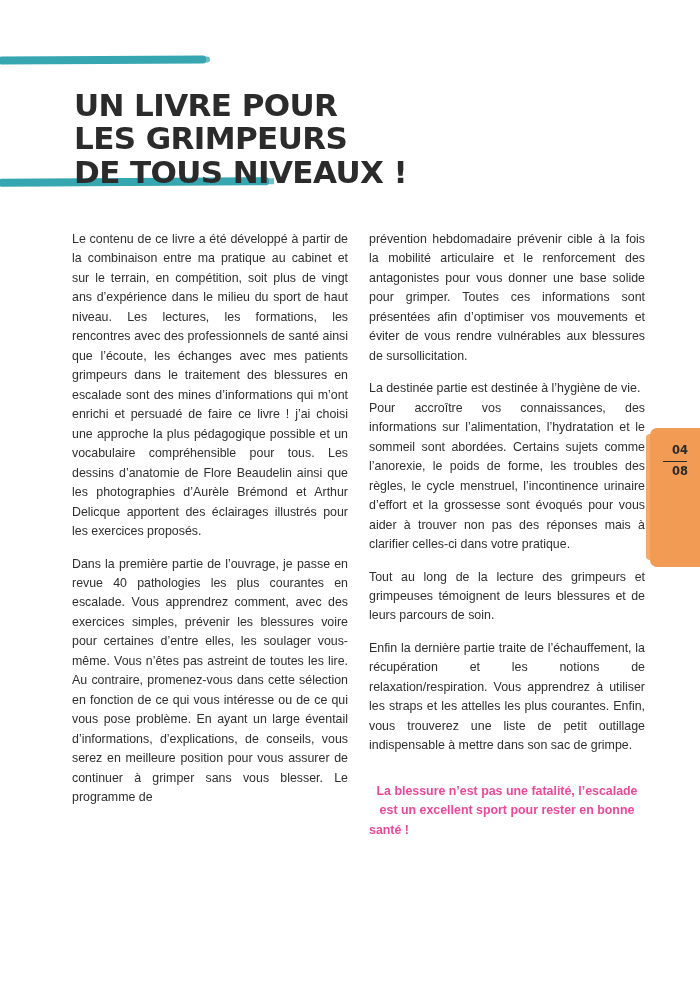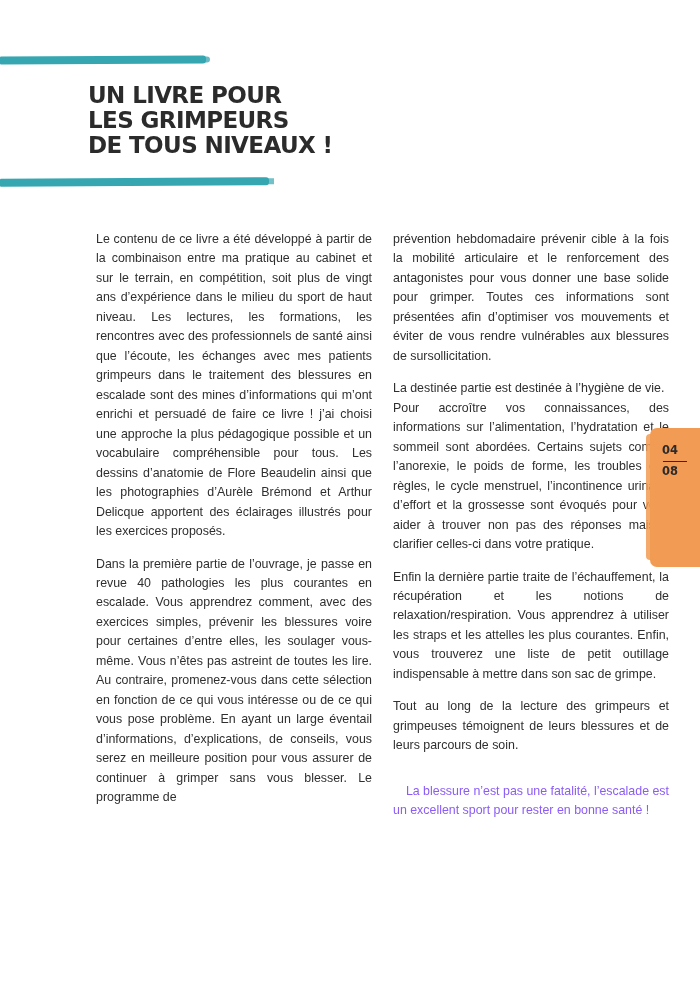--- a/index.html
+++ b/index.html
@@ -60,59 +60,57 @@
   }
 
   
   .heading {
     position: absolute;
     left: 74px;
     top: 68px;
     width: 420px;
     font-family: "DejaVu Sans", sans-serif;
     font-weight: bold;
-    font-size: 23px;
+    font-size: 31px;
     line-height: 1.08;
     letter-spacing: -0.6px;
     color: #2b2b2b;
     text-transform: uppercase;
-    margin-left: 14px;
   }
   .heading .hline { display: block; white-space: nowrap; }
 
   
   .columns {
     position: absolute;
     left: 72px;
     top: 230px;
     width: 574px;
     display: flex;
     gap: 21px;
-    margin-left: 24px;
   }
   .col {
     width: 276px;
     font-size: 12.4px;
     line-height: 1.57;
     text-align: justify;
     color: #2f2f2f;
     -webkit-hyphens: none;
     hyphens: none;
   }
   .col p {
     margin: 0;
     text-align: justify;
   }
   .col p.tight { margin-top: 0; }
   .col p.gap   { margin-top: 1.05em; }
   .col p.biggap { margin-top: 2.1em; }
   .col p.bold {
-    font-weight: normal;
-    color: #8b5cf6;
-    text-align: right;
+    font-weight: bold;
+    color: #ec4899;
+    text-align: center;
   }
   .col p:last-child { text-align-last: left; }
 
   
   .page-tab {
     position: absolute;
     right: 0;
     top: 428px;
     width: 50px;
     height: 139px;
@@ -128,21 +126,21 @@
     height: 126px;
     background: #f29b54;
     opacity: .85;
     border-radius: 4px;
   }
   .page-tab-inner {
     position: absolute;
     left: 12px;
     top: 15px;
     width: 26px;
-    text-align: left;
+    text-align: right;
     font-family: "DejaVu Sans", sans-serif;
     font-weight: bold;
     font-size: 11.5px;
     line-height: 1.35;
     color: #2b2b2b;
   }
   .page-tab-rule {
     width: 24px;
     height: 1.6px;
     background: #2b2b2b;
@@ -163,22 +161,22 @@
 
 <div class="columns">
   <div class="col" id="col-left">
       <p class="tight">Le contenu de ce livre a été développé à partir de la combinaison entre ma pratique au cabinet et sur le terrain, en compétition, soit plus de vingt ans d’expérience dans le milieu du sport de haut niveau. Les lectures, les formations, les rencontres avec des professionnels de santé ainsi que l’écoute, les échanges avec mes patients grimpeurs dans le traitement des blessures en escalade sont des mines d’informations qui m’ont enrichi et persuadé de faire ce livre ! j’ai choisi une approche la plus pédagogique possible et un vocabulaire compréhensible pour tous. Les dessins d’anatomie de Flore Beaudelin ainsi que les photographies d’Aurèle Brémond et Arthur Delicque apportent des éclairages illustrés pour les exercices proposés.</p>
       <p class="gap">Dans la première partie de l’ouvrage, je passe en revue 40 pathologies les plus courantes en escalade. Vous apprendrez comment, avec des exercices simples, prévenir les blessures voire pour certaines d’entre elles, les soulager vous-même. Vous n’êtes pas astreint de toutes les lire. Au contraire, promenez-vous dans cette sélection en fonction de ce qui vous intéresse ou de ce qui vous pose problème. En ayant un large éventail d’informations, d’explications, de conseils, vous serez en meilleure position pour vous assurer de continuer à grimper sans vous blesser. Le programme de</p>
     </div>
   <div class="col" id="col-right">
       <p class="tight">prévention hebdomadaire prévenir cible à la fois la mobilité articulaire et le renforcement des antagonistes pour vous donner une base solide pour grimper. Toutes ces informations sont présentées afin d’optimiser vos mouvements et éviter de vous rendre vulnérables aux blessures de sursollicitation.</p>
       <p class="gap">La destinée partie est destinée à l’hygiène de vie.</p>
       <p class="tight">Pour accroître vos connaissances, des informations sur l’alimentation, l’hydratation et le sommeil sont abordées. Certains sujets comme l’anorexie, le poids de forme, les troubles des règles, le cycle menstruel, l’incontinence urinaire d’effort et la grossesse sont évoqués pour vous aider à trouver non pas des réponses mais à clarifier celles-ci dans votre pratique.</p>
+      <p class="gap">Tout au long de la lecture des grimpeurs et grimpeuses témoignent de leurs blessures et de leurs parcours de soin.</p>
       <p class="gap">Enfin la dernière partie traite de l’échauffement, la récupération et les notions de relaxation/respiration. Vous apprendrez à utiliser les straps et les attelles les plus courantes. Enfin, vous trouverez une liste de petit outillage indispensable à mettre dans son sac de grimpe.</p>
-      <p class="gap">Tout au long de la lecture des grimpeurs et grimpeuses témoignent de leurs blessures et de leurs parcours de soin.</p>
       <p class="biggap bold">La blessure n’est pas une fatalité, l’escalade est un excellent sport pour rester en bonne santé !</p>
     </div>
 </div>
 
 <div class="page-tab">
   <div class="page-tab-inner">
     <div>04</div>
     <div class="page-tab-rule"></div>
     <div>08</div>
   </div>

